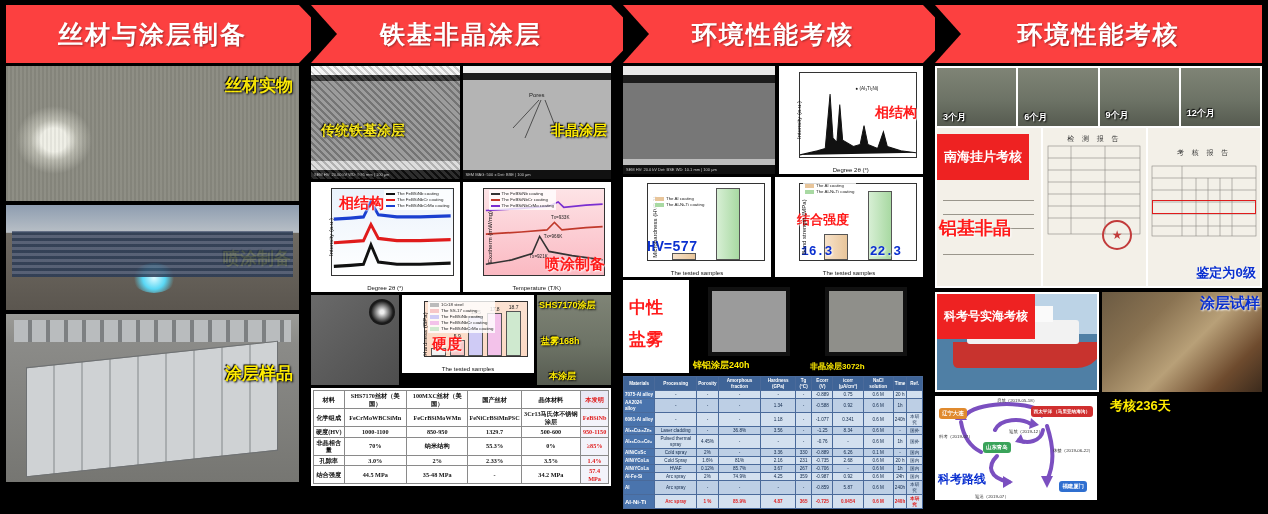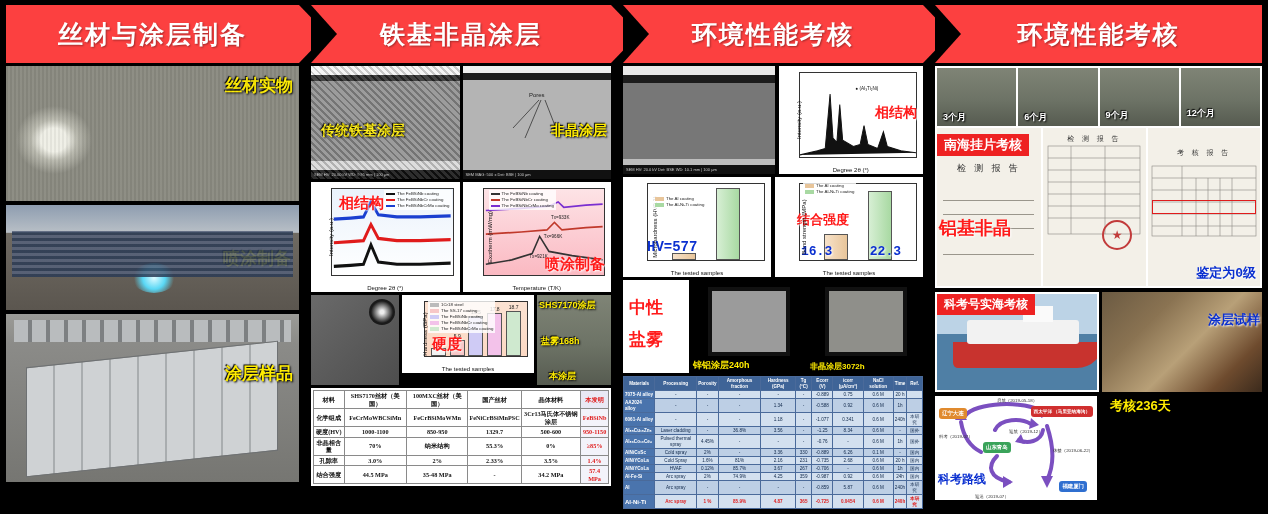--- a/index.html
+++ b/index.html
@@ -17,21 +17,21 @@
     border-top:29px solid transparent;border-bottom:29px solid transparent;border-left:28px solid #fc4040;z-index:3;}
   .notch-l{position:absolute;left:0;top:0;width:0;height:0;
     border-top:29px solid transparent;border-bottom:29px solid transparent;border-left:26px solid #000;z-index:4;}
 
   
   .panel{position:relative;overflow:hidden;margin:0 6px 4px 6px;background:#1a1a1a;}
   .cap{position:absolute;font-weight:bold;white-space:nowrap;text-shadow:1px 1px 2px #000,-1px -1px 1px #000;}
   .cap-y{color:#ffec00;}
   .cap-r{color:#ff1a1a;text-shadow:1px 1px 2px #fff;}
   .cap-b{color:#0b30d0;text-shadow:1px 1px 2px #fff;font-family:Liberation Mono, monospace;}
-  .cap-red-box{background:#ee2222;color:#fff;padding:2px 7px;text-shadow:none;}
+  .cap-red-box{background:#ee2222;color:#fff;padding:14px 7px;text-shadow:none;}
 
   
   .ph-spools{height:135px;background:
      radial-gradient(ellipse 38px 34px at 48px 74px,#efefe6 35%,#b9b9ae 60%,#8a8a80 100%),
      radial-gradient(ellipse 38px 34px at 110px 60px,#efefe6 35%,#b9b9ae 60%,#8a8a80 100%),
      radial-gradient(ellipse 40px 36px at 172px 48px,#f4f4ec 35%,#bdbdb2 60%,#8a8a80 100%),
      radial-gradient(ellipse 36px 32px at 228px 64px,#eaeae0 35%,#b4b4a8 62%,#86867c 100%),
      radial-gradient(ellipse 34px 30px at 272px 78px,#e6e6dc 35%,#b0b0a4 62%,#82827a 100%),
      linear-gradient(#d8d8d2 0%,#c6c6c0 62%,#9b9b96 63%,#8e8e88 100%);}
   .ph-spools:after{content:"";position:absolute;inset:0;
@@ -676,21 +676,21 @@
     <div class="row" style="margin:0 6px 4px 6px;gap:3px;height:100px;">
       <div class="panel white-wrap" style="flex:1;height:100px;margin:0;position:relative;">
         <div class="ph-ship" style="width:100%;height:100%;">
           <span class="hull"></span>
           <span class="deck"></span>
           <span class="tower"></span>
         </div>
         <span class="cap cap-red-box" style="left:2px;top:2px;font-size:12px;">科考号实海考核</span>
       </div>
       <div class="panel ph-plateA" style="flex:1;height:100px;margin:0;">
-        <span class="cap cap-b" style="right:2px;top:19px;font-size:13px;">涂层试样</span>
+        <span class="cap cap-b" style="right:2px;top:2px;font-size:15px;">涂层试样</span>
       </div>
     </div>
 
     <div class="row" style="margin:0 6px 5px 6px;gap:3px;height:104px;">
       <div class="route" style="flex:1;position:relative;overflow:hidden;">
         <svg width="100%" height="100%" style="position:absolute;inset:0;">
           <g stroke="#7b4fc0" stroke-width="4" fill="none" stroke-linecap="round">
             <path d="M30,20 C40,6 90,4 108,16"></path>
             <path d="M60,34 C66,22 86,22 96,28"></path>
             <path d="M108,34 C106,46 92,48 84,44"></path>

